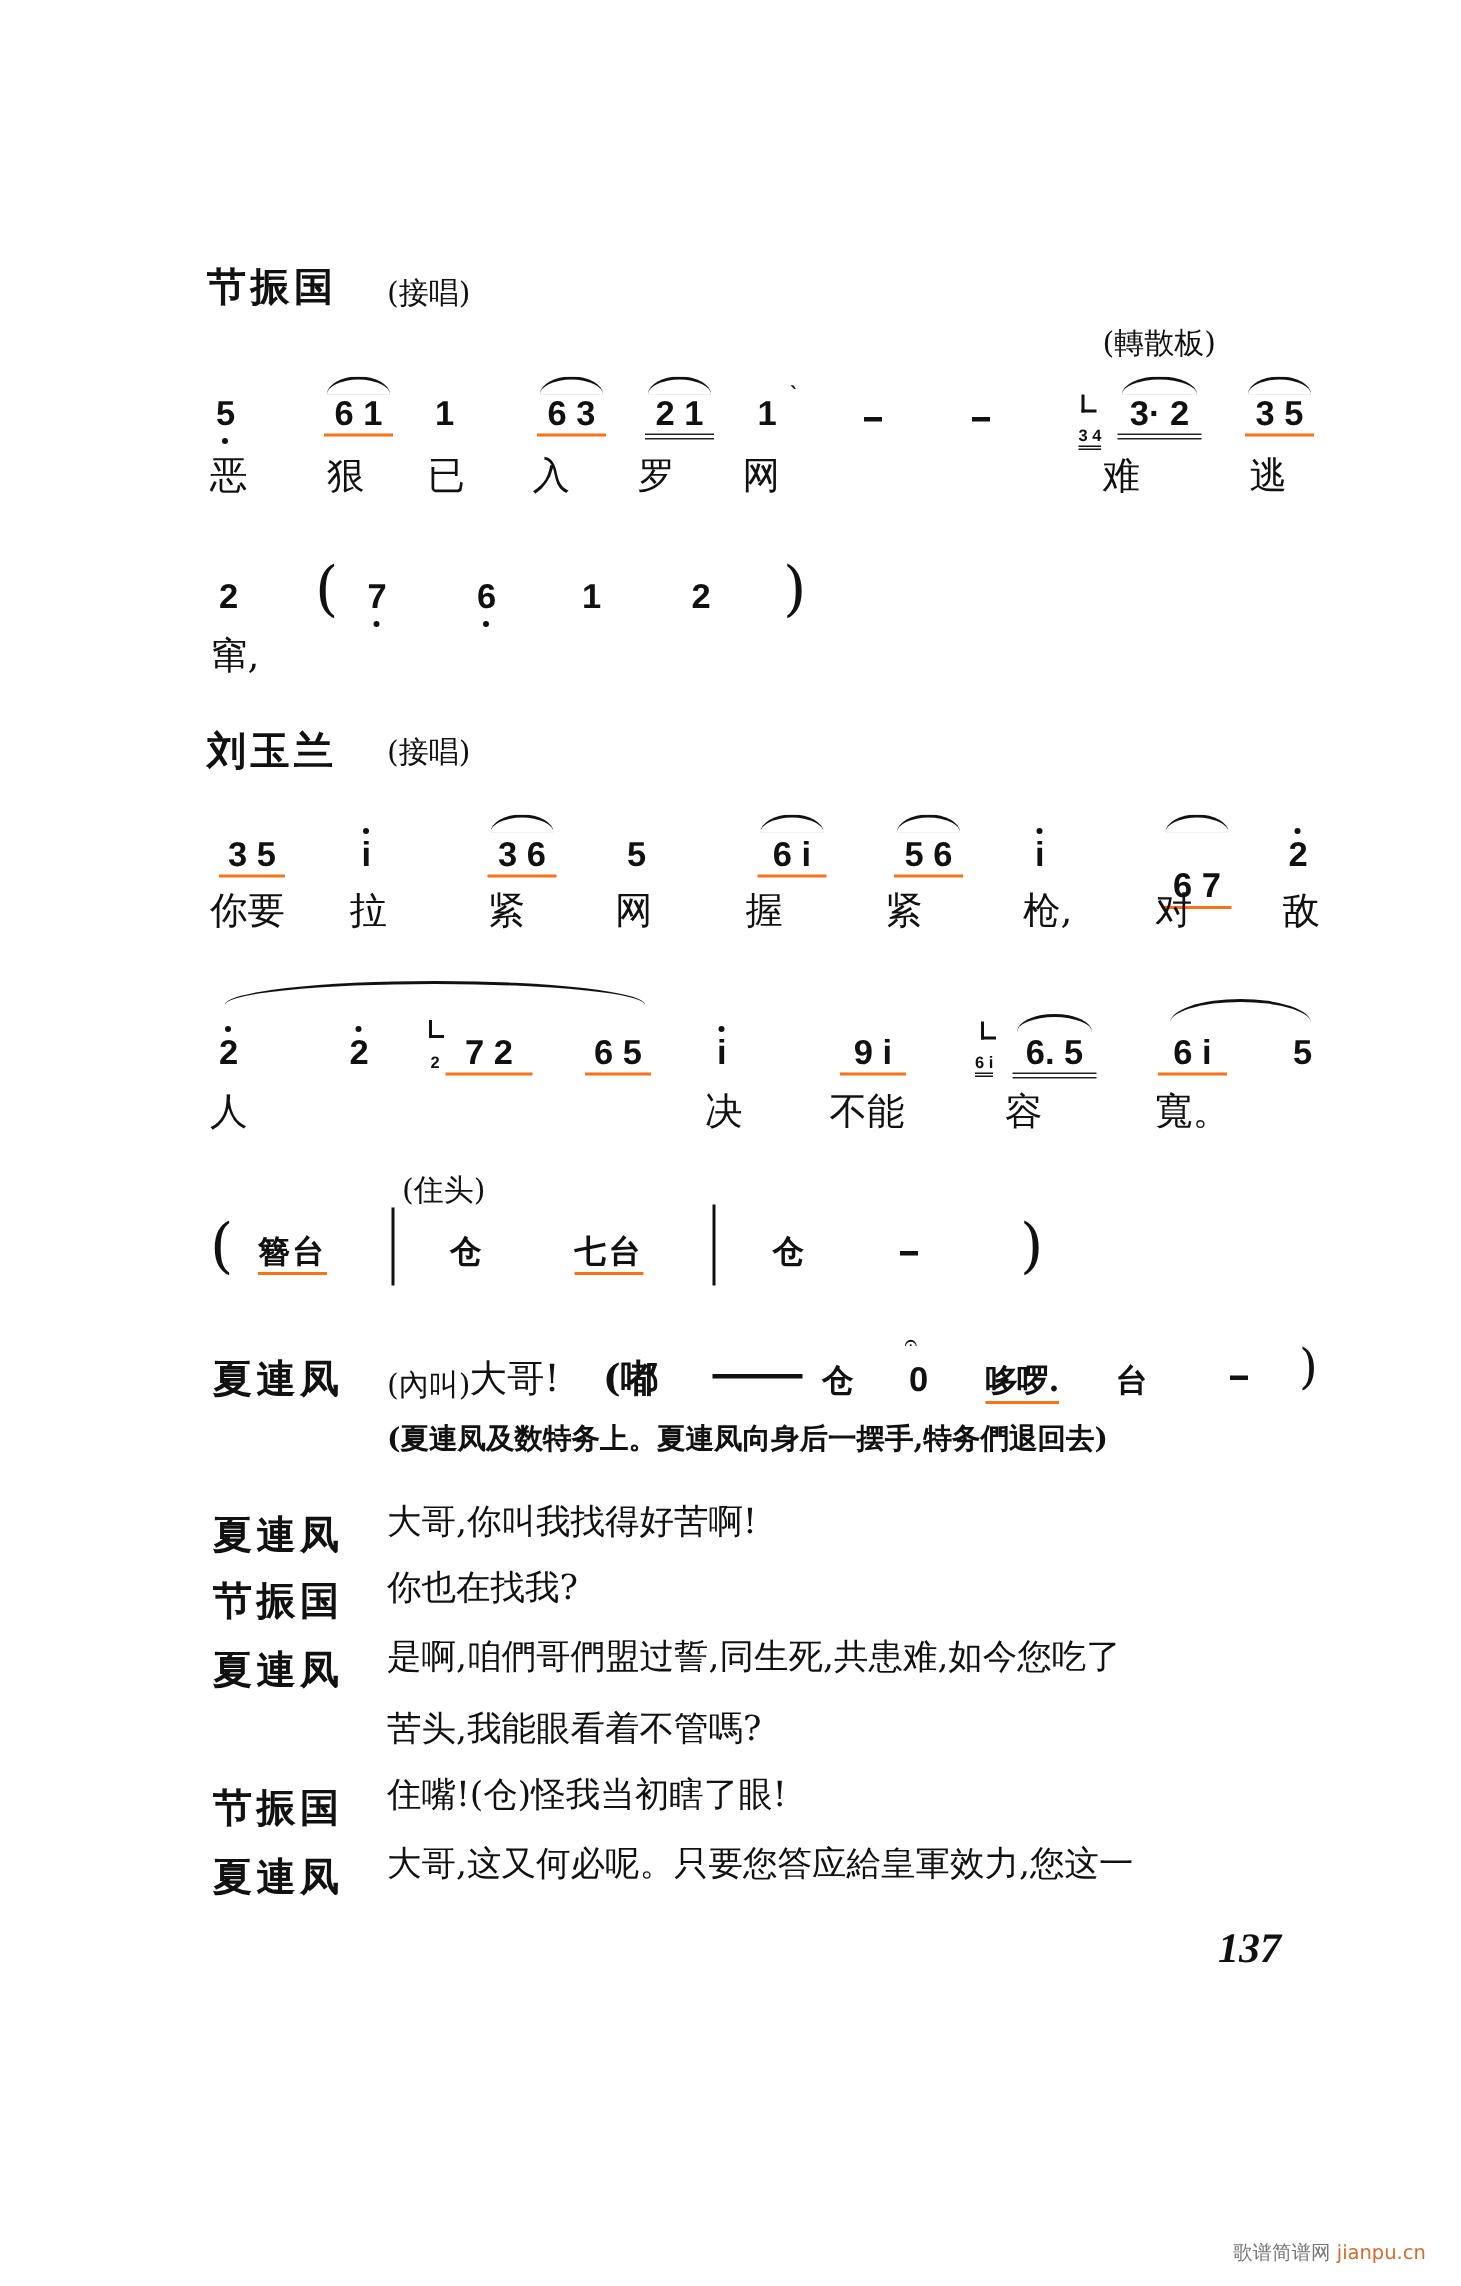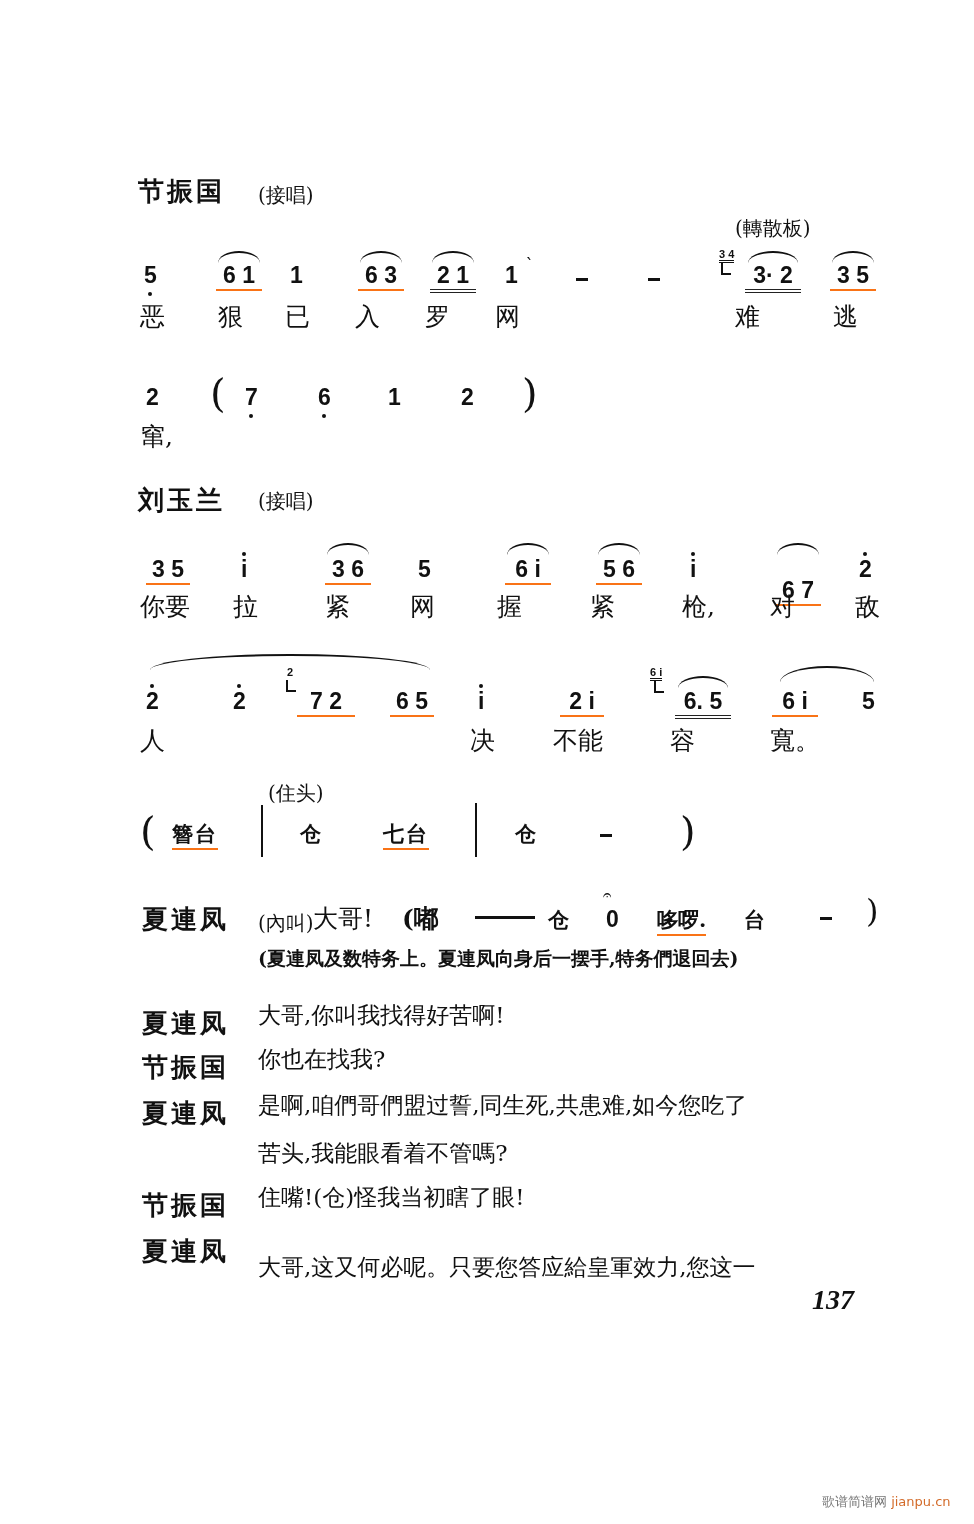--- a/index.html
+++ b/index.html
@@ -9,21 +9,21 @@
     .role { font-family:"DejaVu Sans","Liberation Sans",sans-serif; font-weight:bold; font-size:26px; letter-spacing:3px; }
     .cue { font-size:20px; }
     .n { font-family:"Liberation Sans","DejaVu Sans",sans-serif; font-weight:bold; font-size:23px; position:absolute; text-align:center; }
     .lyr { font-size:25px; position:absolute; }
     .ul { border-bottom:2px solid #f97316; }
     .dul { border-bottom:4px double #222; }
     .dot-above::before { content:""; position:absolute; left:50%; top:-4px; width:4px; height:4px; margin-left:-2px; background:#111; border-radius:50%; }
     .dot-below::after { content:""; position:absolute; left:50%; bottom:-7px; width:4px; height:4px; margin-left:-2px; background:#111; border-radius:50%; }
     .slur { position:absolute; border-top:2px solid #111; border-radius:50% 50% 0 0 / 100% 100% 0 0; height:10px; }
     .paren { font-size:40px; font-weight:normal; position:absolute; font-family:"DejaVu Serif",serif; }
-    .grace { font-family:"Liberation Sans",sans-serif; font-weight:bold; font-size:11px; position:absolute; }
+    .grace { font-family:"Liberation Sans",sans-serif; font-weight:bold; font-size:11px; position:absolute;margin-top:37px; }
     .grace-hook { position:absolute; border-left:2px solid #111; border-bottom:2px solid #111; width:8px; height:10px; }
     .bar { position:absolute; width:2px; background:#111; }
     .dash { position:absolute; height:3px; width:12px; background:#111; }
     .dlg-text { font-size:23px; position:absolute; left:258px; line-height:1.2; }
     .pageno { font-family:"Liberation Serif",serif; font-style:italic; font-weight:bold; font-size:28px;text-align:center; }
     .wm { font-size:13px; color:#777; font-family:"DejaVu Sans",sans-serif; }
     .wm .en { color:#d36b2a; }
   </style>
 </head>
 <body>
@@ -106,21 +106,21 @@
 
 <div>
   <span class="slur" style="left:150px;top:654px;width:280px;height:14px;"></span>
   <span class="n dot-above" style="left:146px;top:688px;">2</span>
   <span class="n dot-above" style="left:233px;top:688px;">2</span>
   <span class="grace" style="left:287px;top:666px;">2</span>
   <span class="grace-hook" style="left:286px;top:680px;"></span>
   <span class="n ul" style="left:297px;top:688px;width:58px;">7 2</span>
   <span class="n ul" style="left:390px;top:688px;width:44px;">6 5</span>
   <span class="n dot-above" style="left:478px;top:688px;">i</span>
-  <span class="n ul" style="left:560px;top:688px;width:44px;">2 i</span>
+  <span class="n ul" style="left:560px;top:688px;width:44px;">9 i</span>
   <span class="grace" style="left:650px;top:666px;border-bottom:3px double #111;">6 i</span>
   <span class="grace-hook" style="left:654px;top:681px;"></span>
   <span class="slur" style="left:678px;top:676px;width:50px;"></span>
   <span class="n dul" style="left:675px;top:688px;width:56px;">6. 5</span>
   <span class="slur" style="left:780px;top:666px;width:94px;height:14px;"></span>
   <span class="n ul" style="left:772px;top:688px;width:46px;">6 i</span>
   <span class="n" style="left:862px;top:688px;">5</span>
 </div>
 <div>
   <span class="lyr" style="left:140px;top:724px;">人</span>
@@ -171,21 +171,21 @@
   <span class="abs role" style="left:142px;top:1096px;">夏連凤</span>
   <span class="dlg-text" style="top:1092px;">是啊,咱們哥們盟过誓,同生死,共患难,如今您吃了</span>
   <span class="dlg-text" style="top:1140px;">苦头,我能眼看着不管嗎?</span>
 </div>
 <div>
   <span class="abs role" style="left:142px;top:1188px;">节振国</span>
   <span class="dlg-text" style="top:1184px;">住嘴!(仓)怪我当初瞎了眼!</span>
 </div>
 <div>
   <span class="abs role" style="left:142px;top:1234px;">夏連凤</span>
-  <span class="dlg-text" style="top:1230px;margin-top:24px;">大哥,这又何必呢。只要您答应給皇軍效力,您这一</span>
+  <span class="dlg-text" style="top:1230px;">大哥,这又何必呢。只要您答应給皇軍效力,您这一</span>
 </div>
 
 <div class="abs pageno" style="left:812px;top:1284px;">137</div>
 
 <div class="abs wm" style="left:822px;top:1493px;">
   <span>歌谱简谱网</span>
   <span class="en">jianpu.cn</span>
 </div>
 
 </body></html>

